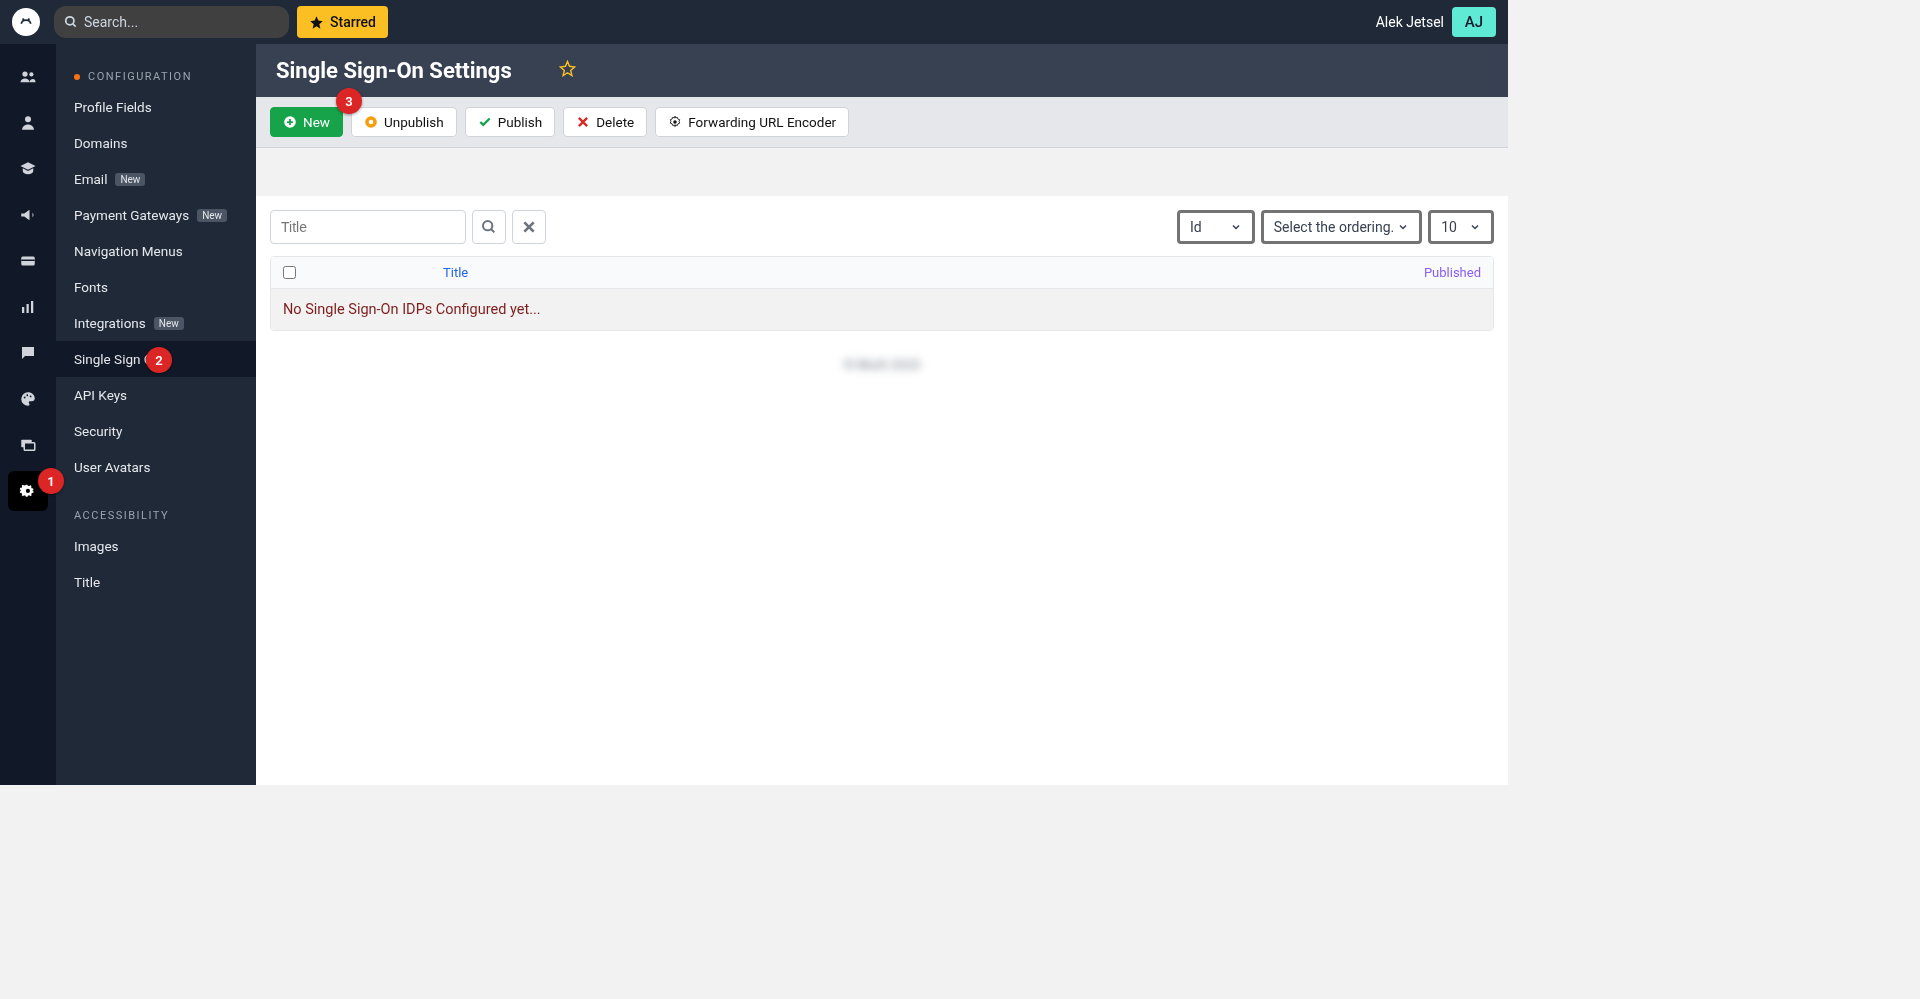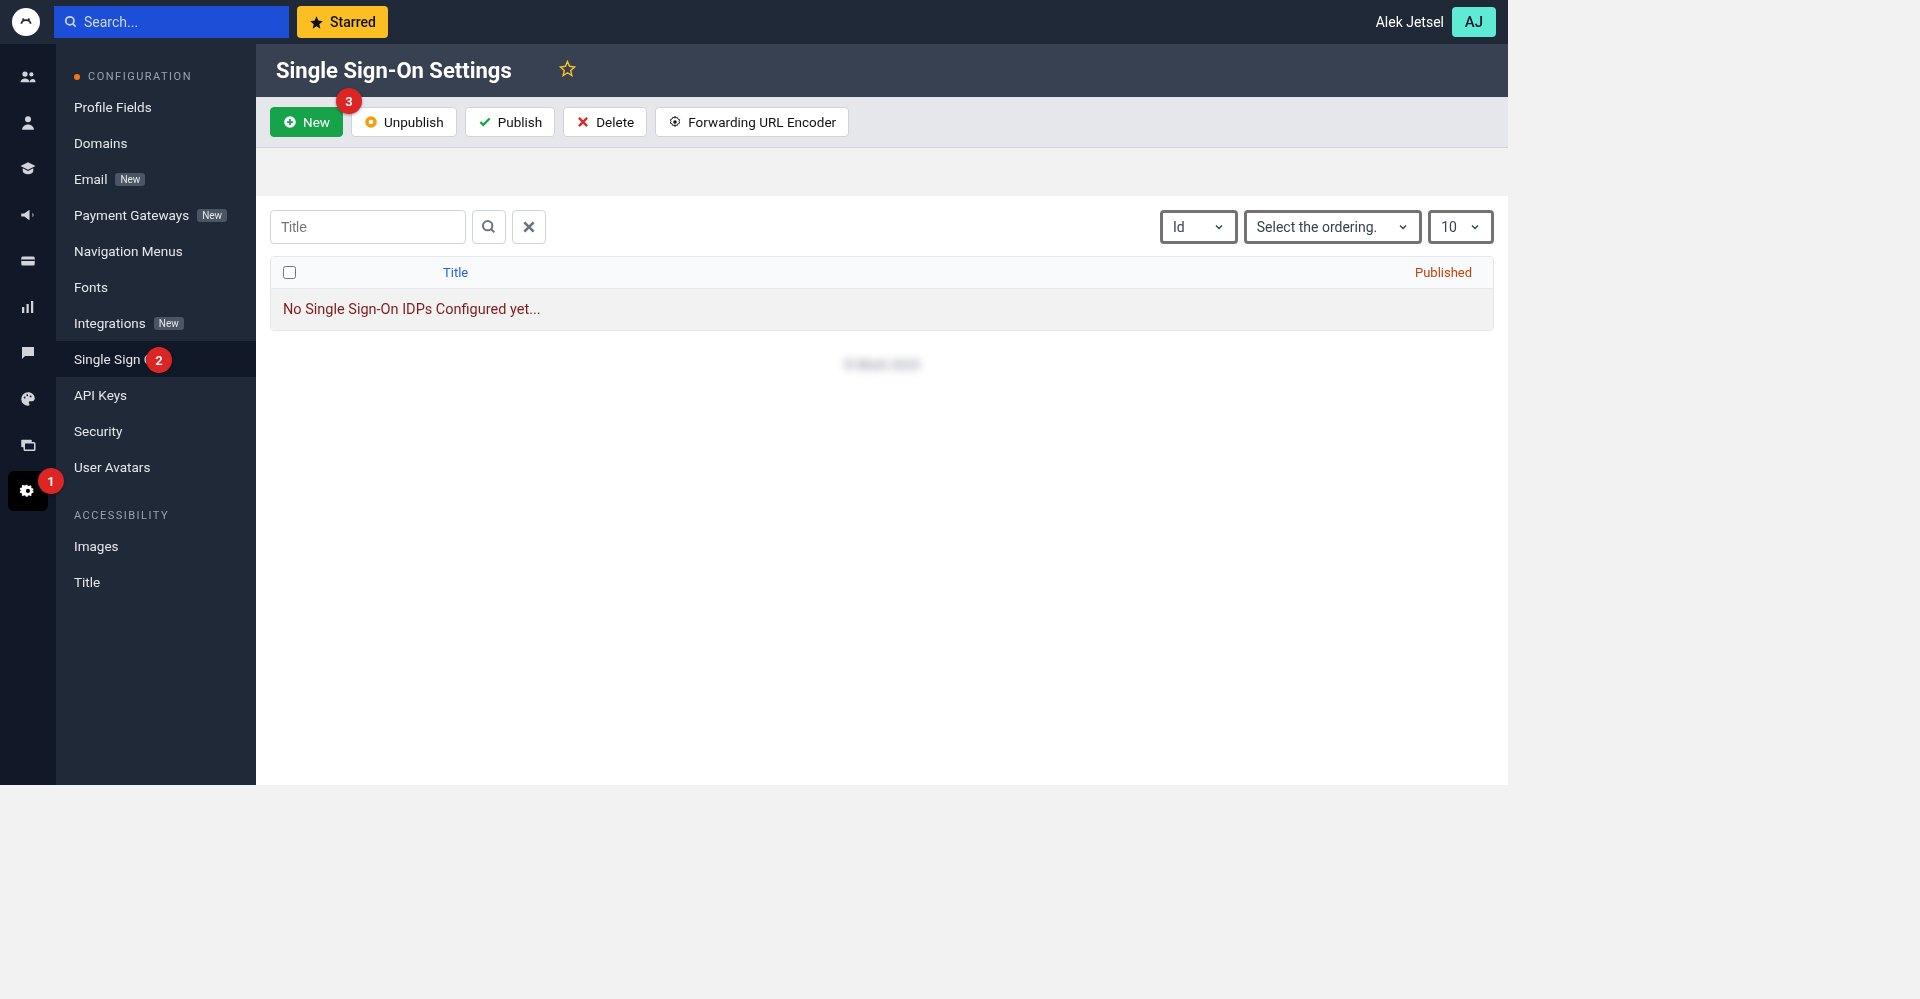--- a/index.html
+++ b/index.html
@@ -24,22 +24,22 @@
   .logo {
     width: 28px; height: 28px;
     border-radius: 50%;
     background: #fff;
     margin-right: 14px;
     display:flex;align-items:center;justify-content:center;
   }
   .logo svg{display:block}
   .searchbox {
     display: flex; align-items: center;
-    background: #1d4ed8;
-    border-radius: 0;
+    background: #404040;
+    border-radius: 12px;
     width: 235px; height: 32px;
     padding: 0 10px;
     color: #cbd5e1;
     font-size: 14px;
   }
   .searchbox svg { flex-shrink: 0; margin-right: 6px; }
   .starred-btn {
     margin-left: 8px;
     background: #fbbf24;
     color: #111;
@@ -197,41 +197,41 @@
     border: 3px solid #737373;
     border-radius: 4px;
     background: #fff;
     padding: 0 10px;
     font-size: 14px;
     color: #374151;
     display: inline-flex; align-items: center;
     cursor: pointer;
     gap: 28px;
   }
-  .select.ordering { gap: 20px; }
+  .select.ordering { gap: 3px; }
   .select.small { gap: 12px; }
 
   .table {
     border: 1px solid #e5e7eb;
     border-radius: 4px;
     overflow: hidden;
   }
   .thead {
     display: flex;
     background: #f9fafb;
     border-bottom: 1px solid #e5e7eb;
     font-size: 13px;
   }
   .th {
     padding: 8px 12px;
     color: #2563eb;
   }
   .th.check { width: 160px; color: #374151; display:flex; align-items:center;}
   .th.title-col { flex: 1; color:#2563eb }
-  .th.pub { width: 90px; color:#c2410c }
+  .th.pub { width: 90px; text-align: right; color:#8b5cf6 }
   .empty-row {
     padding: 12px;
     color: #7f1d1d;
     font-size: 14.5px;
     background: #f2f2f2;
   }
 
   .footer-blur {
     text-align: center;
     margin-top: 26px;

